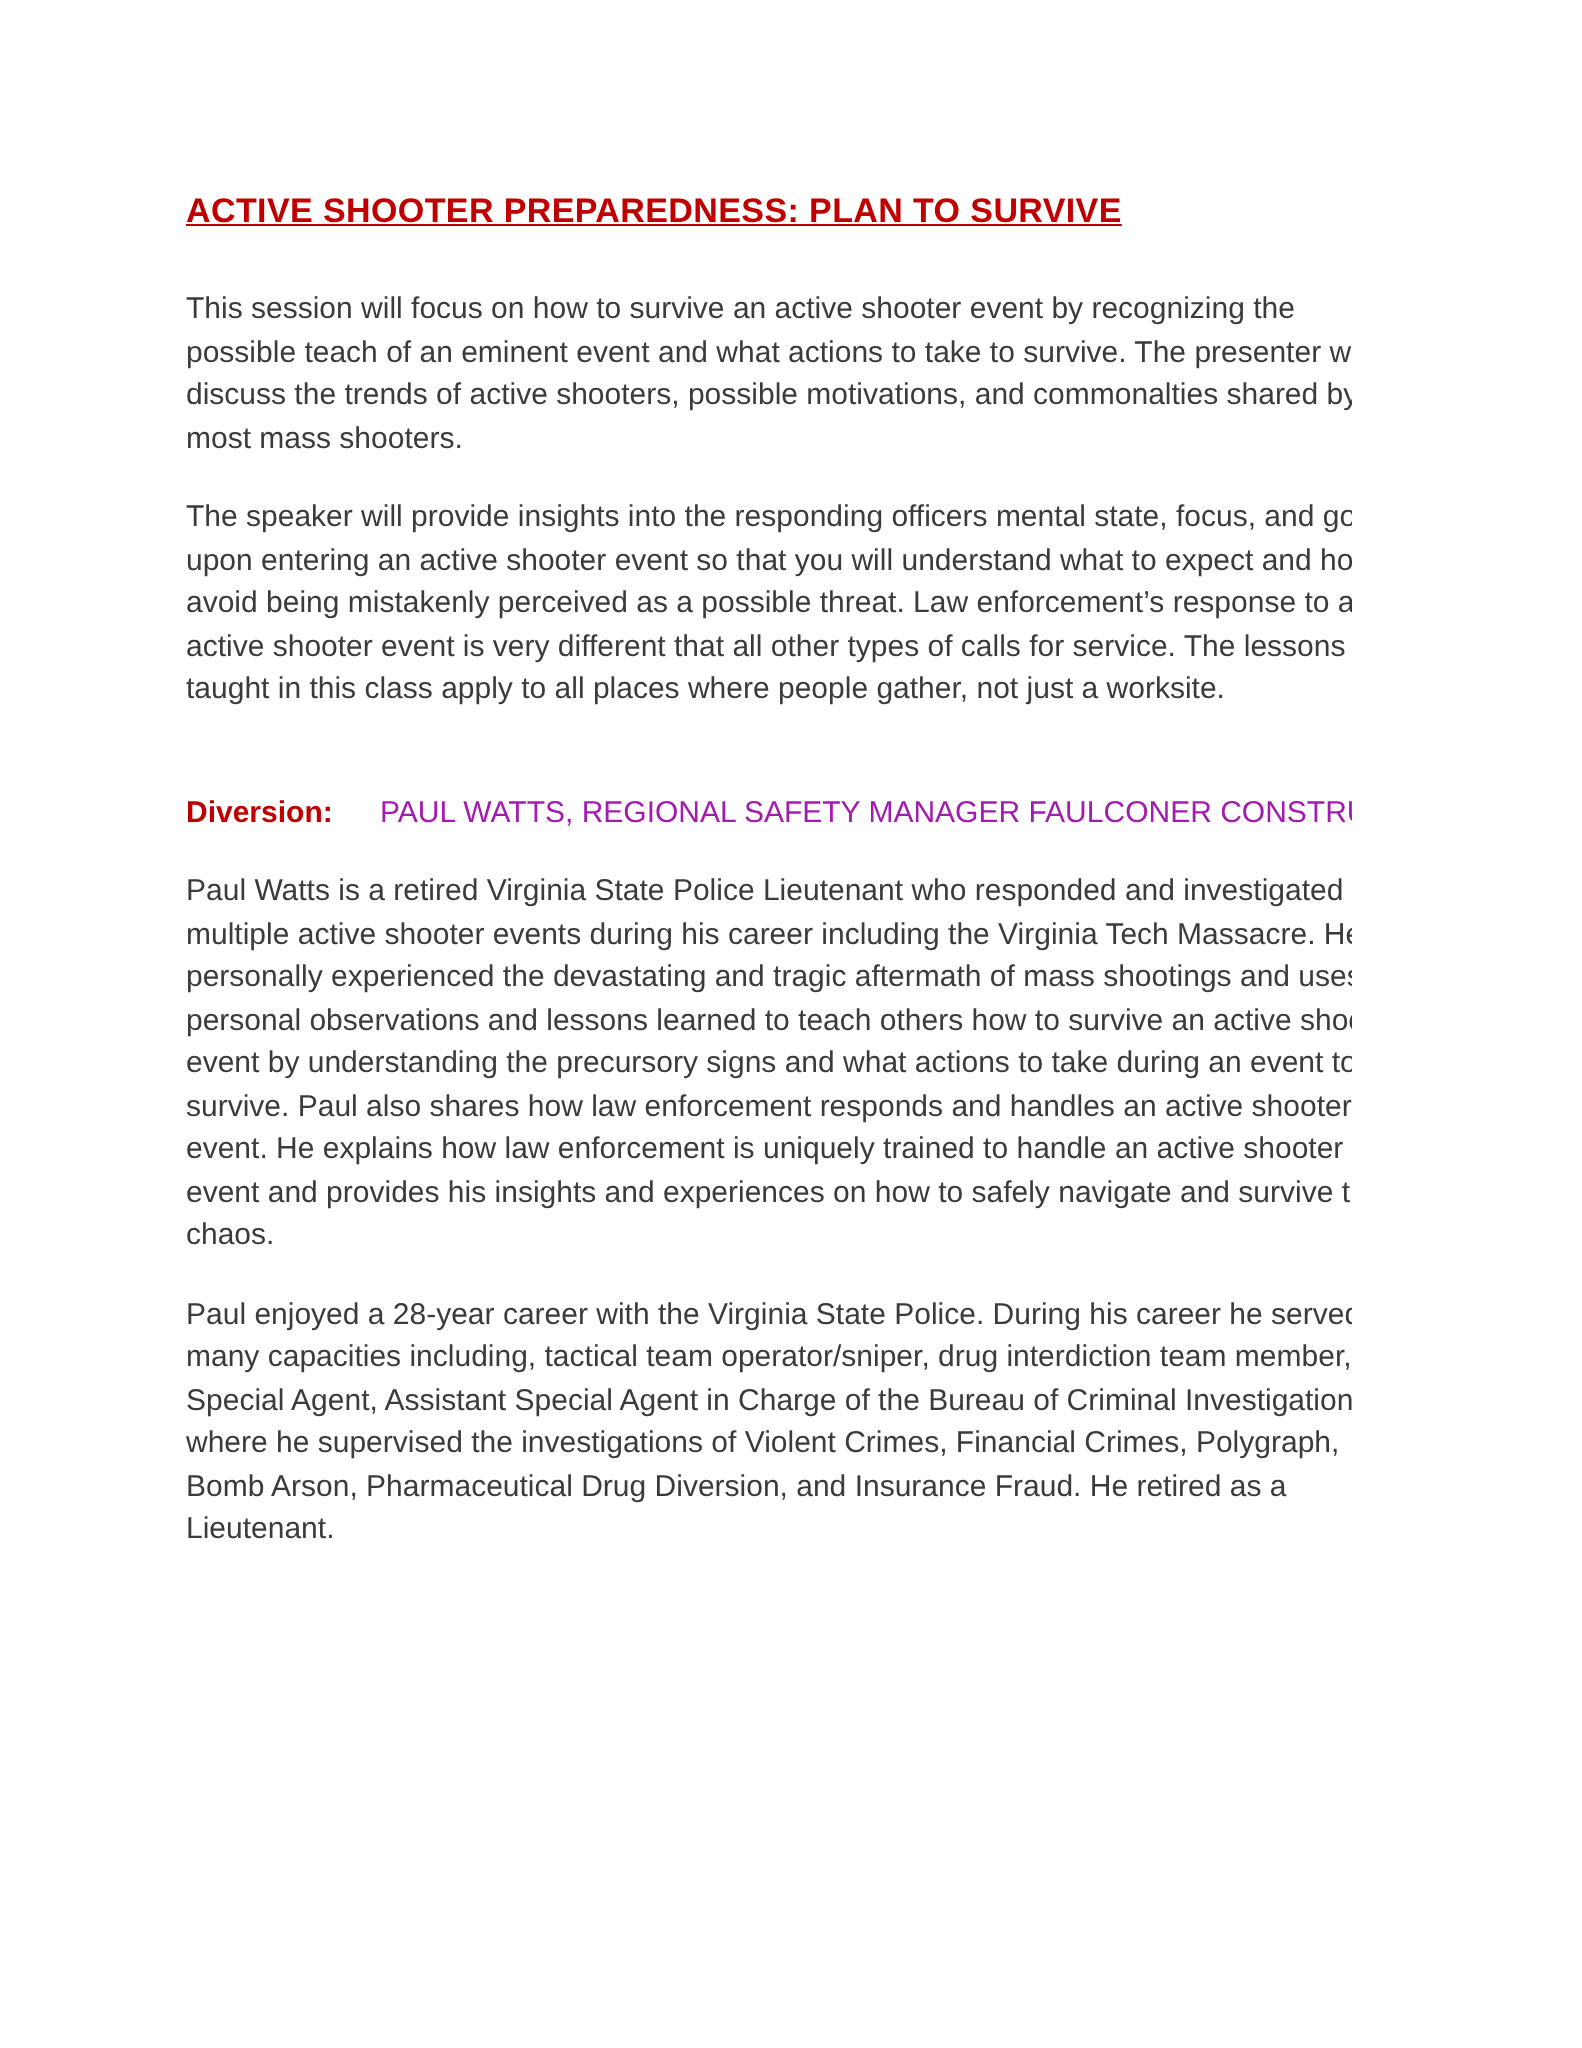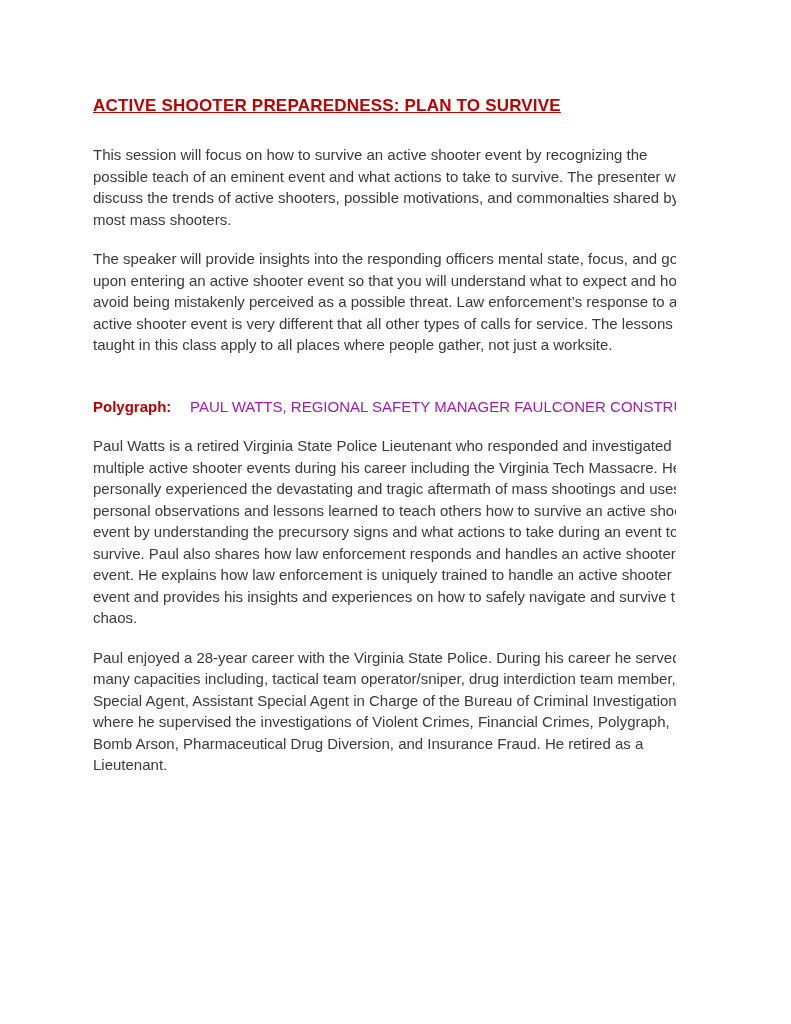--- a/index.html
+++ b/index.html
@@ -66,21 +66,21 @@
   <div class="content">
 
     <h1 class="doc-title">ACTIVE SHOOTER PREPAREDNESS: PLAN TO SURVIVE</h1>
 
     <p class="para">This session will focus on how to survive an active shooter event by recognizing the possible teach of an eminent event and what actions to take to survive.  The presenter will discuss the trends of active shooters, possible motivations, and commonalties shared by most mass shooters.</p>
 
 
     <p class="para">The speaker will provide insights into the responding officers mental state, focus, and goal upon entering an active shooter event so that you will understand what to expect and how to avoid being mistakenly perceived as a possible threat.  Law enforcement’s response to an active shooter event is very different that all other types of calls for service. The lessons taught in this class apply to all places where people gather, not just a worksite.</p>
 
     <div class="presenter-row">
-      <span class="presenter-label">Polygraph:</span><span class="presenter-name">PAUL WATTS, REGIONAL SAFETY MANAGER FAULCONER CONSTRUCTION</span>
+      <span class="presenter-label">Diversion:</span><span class="presenter-name">PAUL WATTS, REGIONAL SAFETY MANAGER FAULCONER CONSTRUCTION</span>
     </div>
 
     <p class="para">Paul Watts is a retired Virginia State Police Lieutenant who responded and investigated multiple active shooter events during his career including the Virginia Tech Massacre.  He personally experienced the devastating and tragic aftermath of mass shootings and uses his personal observations and lessons learned to teach others how to survive an active shooter event by understanding the precursory signs and what actions to take during an event to survive.   Paul also shares how law enforcement responds and handles an active shooter event.  He explains how law enforcement is uniquely trained to handle an active shooter event and provides his insights and experiences on how to safely navigate and survive the chaos.</p>
 
     <p class="para">Paul enjoyed a 28-year career with the Virginia State Police.  During his career he served in many capacities including, tactical team operator/sniper, drug interdiction team member, Special Agent, Assistant Special Agent in Charge of the Bureau of Criminal Investigation where he supervised the investigations of Violent Crimes, Financial Crimes, Polygraph, Bomb Arson, Pharmaceutical Drug Diversion, and Insurance Fraud. He retired as a Lieutenant.</p>
 
   </div>
 </div>
 
 </body></html>

